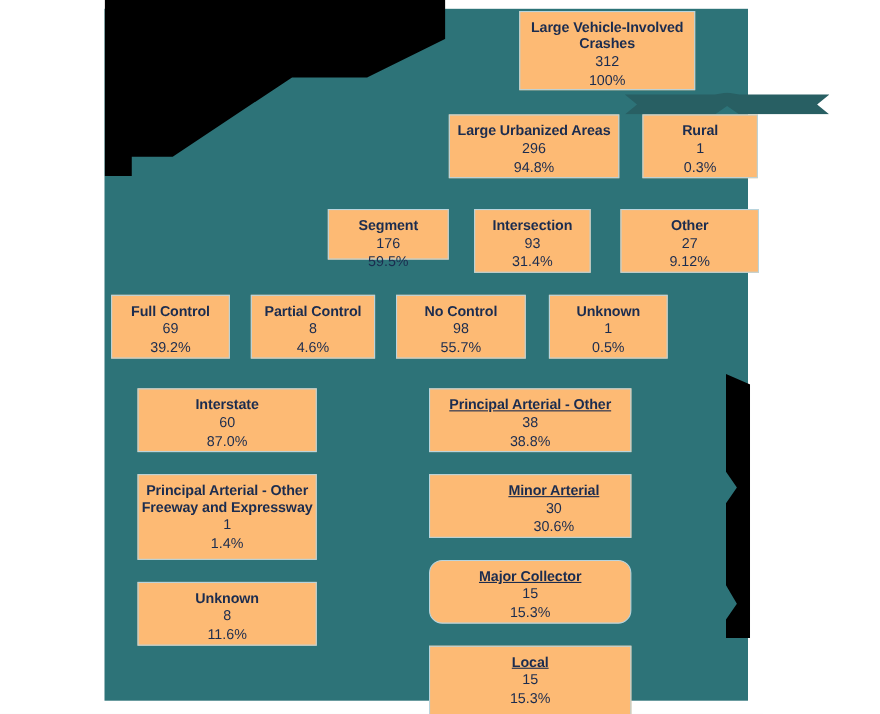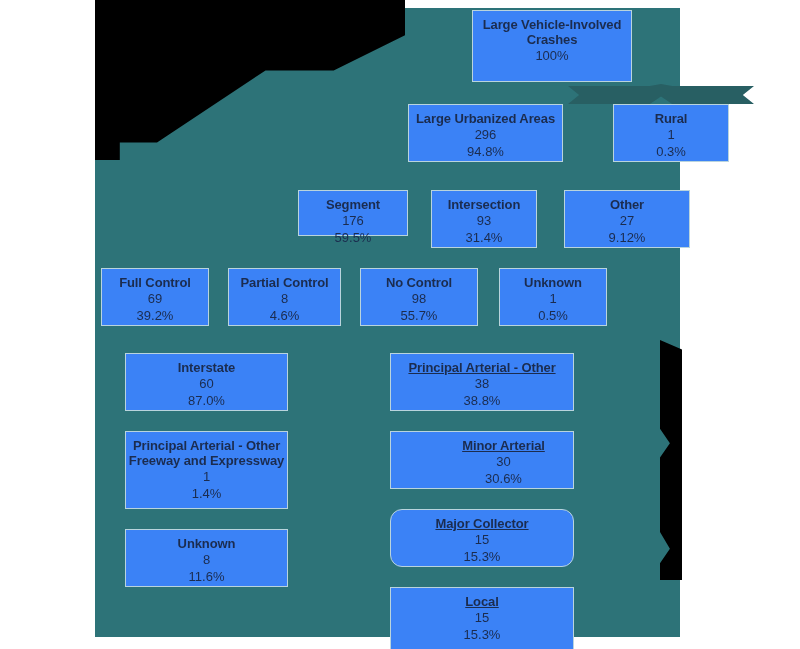--- a/index.html
+++ b/index.html
@@ -89,21 +89,21 @@
       44% 100%,
       0% 100%,
       6% 55%
     );
     z-index: 2;
   }
 
   
   .node {
     position: absolute;
-    background: #3b82f6;
+    background: #fdba74;
     border: 1px solid #b9d4dd;
     box-sizing: border-box;
     text-align: center;
     color: #1b2c4f;
     padding-top: 6px;
     z-index: 10;
   }
   .node .title {
     font-size: 13px;
     font-weight: bold;
@@ -118,21 +118,21 @@
     font-size: 13px;
     font-weight: normal;
     line-height: 17px;
   }
 
   
   #n-root   { left: 377px; top: 2px;   width: 160px; height: 72px; }
 
   
   #n-urban  { left: 313px; top: 96px;  width: 155px; height: 58px; }
-  #n-rural  { left: 518px; top: 96px;  width: 116px;  height: 58px; }
+  #n-rural  { left: 489px; top: 96px;  width: 105px;  height: 58px; }
 
   
   #n-seg    { left: 203px; top: 182px; width: 110px; height: 46px; }
   #n-int    { left: 336px; top: 182px; width: 106px; height: 58px; }
   #n-oth    { left: 469px; top: 182px; width: 126px; height: 58px; }
 
   
   #n-full   { left: 6px;   top: 260px; width: 108px; height: 58px; }
   #n-partial{ left: 133px; top: 260px; width: 113px; height: 58px; }
   #n-nocon  { left: 265px; top: 260px; width: 118px; height: 58px; }
@@ -152,20 +152,21 @@
 </head>
 <body>
 
 <div id="canvas">
 
   <div id="connector"></div>
 
   <div class="node" id="n-root">
     <div class="title">Large Vehicle-Involved</div>
     <div class="title">Crashes</div>
+    <div class="count">312</div>
     <div class="pct">100%</div>
   </div>
 
   <div class="node" id="n-urban">
     <div class="title">Large Urbanized Areas</div>
     <div class="count">296</div>
     <div class="pct">94.8%</div>
   </div>
 
   <div class="node" id="n-rural">

